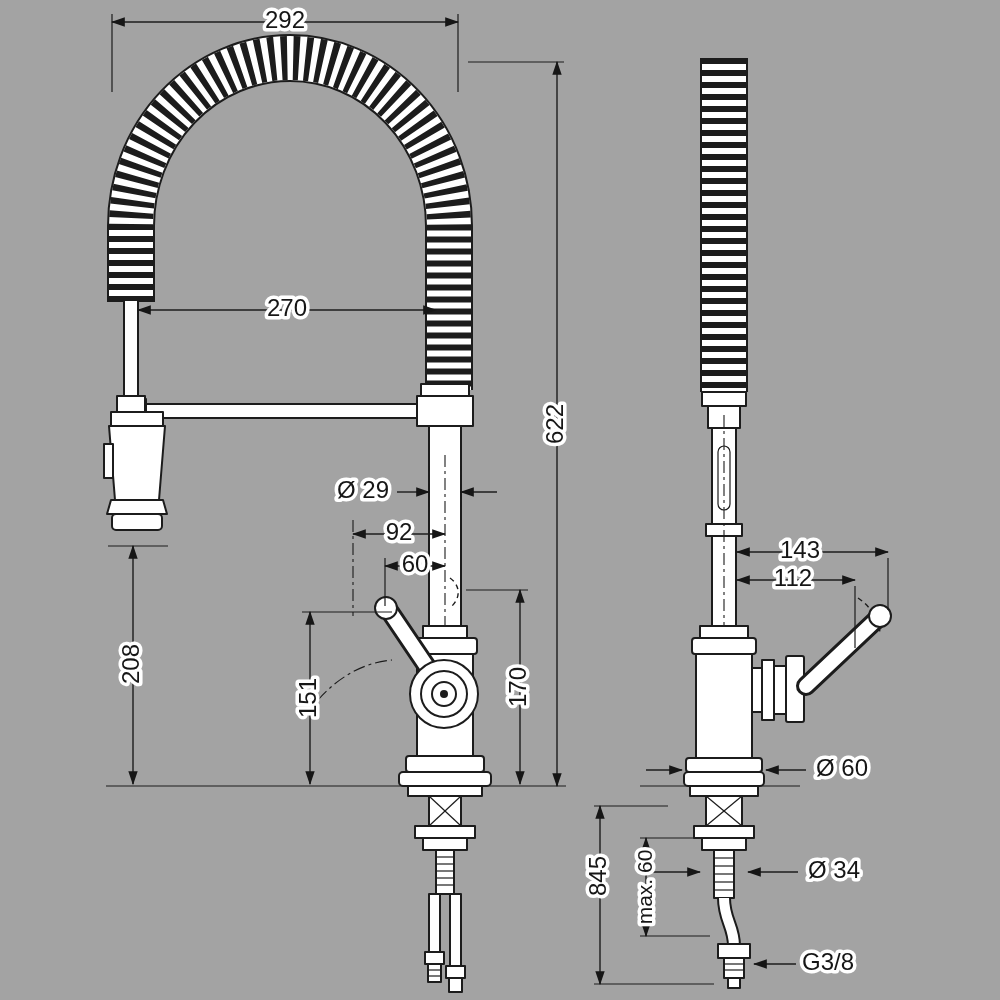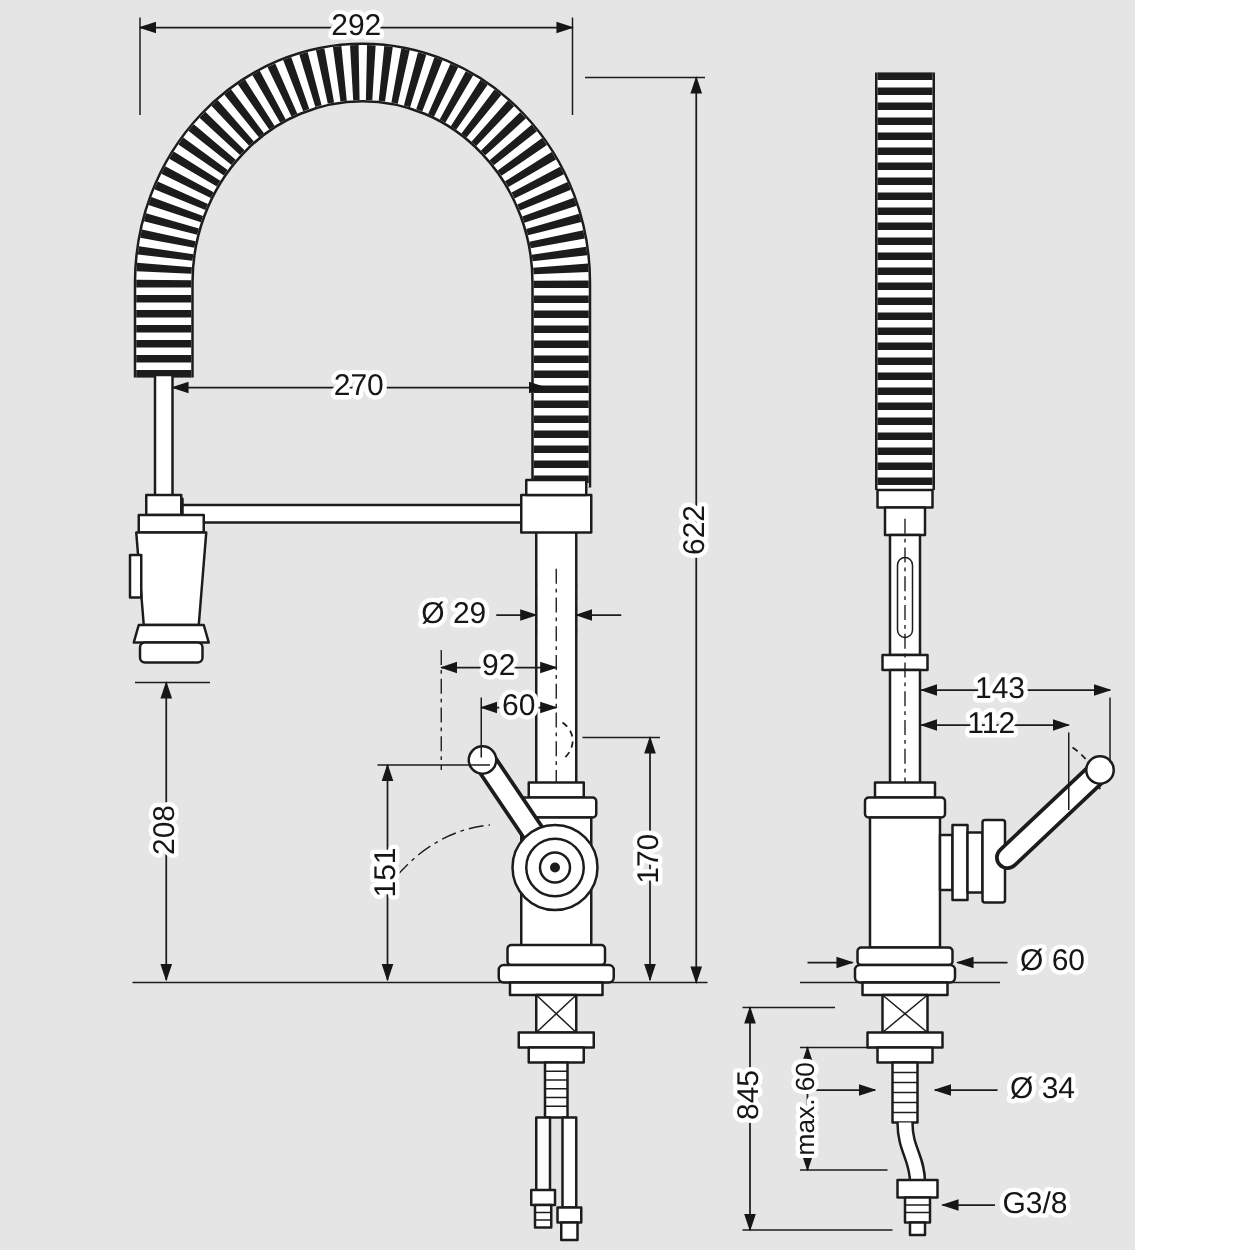--- a/index.html
+++ b/index.html
@@ -1,16 +1,16 @@
 <!DOCTYPE html>
 <html><head>
 <meta charset="utf-8">
 <style>
   html,body{margin:0;padding:0;background:#fff;}
-  .canvas{width:908px;height:1000px;background:#e5e5e5;position:relative;overflow:hidden;}
+  .canvas{width:1000px;height:1000px;background:#a3a3a3;position:relative;overflow:hidden;}
   svg{display:block;}
   .ol{fill:#fff;stroke:#1c1c1c;stroke-width:2;stroke-linejoin:round;}
   .thin{fill:none;stroke:#1c1c1c;stroke-width:1.2;}
   .dim{fill:none;stroke:#1c1c1c;stroke-width:1.4;}
   .cl{fill:none;stroke:#1c1c1c;stroke-width:1.1;stroke-dasharray:12 4 3 4;}
   .dash{fill:none;stroke:#1c1c1c;stroke-width:1.4;stroke-dasharray:5 4;}
   .coil-outline{fill:none;stroke:#1c1c1c;stroke-width:48;}
   .coil-fill{fill:none;stroke:#fff;stroke-width:44;}
   .coil-rings{fill:none;stroke:#1c1c1c;stroke-width:44;stroke-dasharray:6 6;}
   .lever-out{fill:none;stroke:#1c1c1c;stroke-width:20;stroke-linecap:round;}

